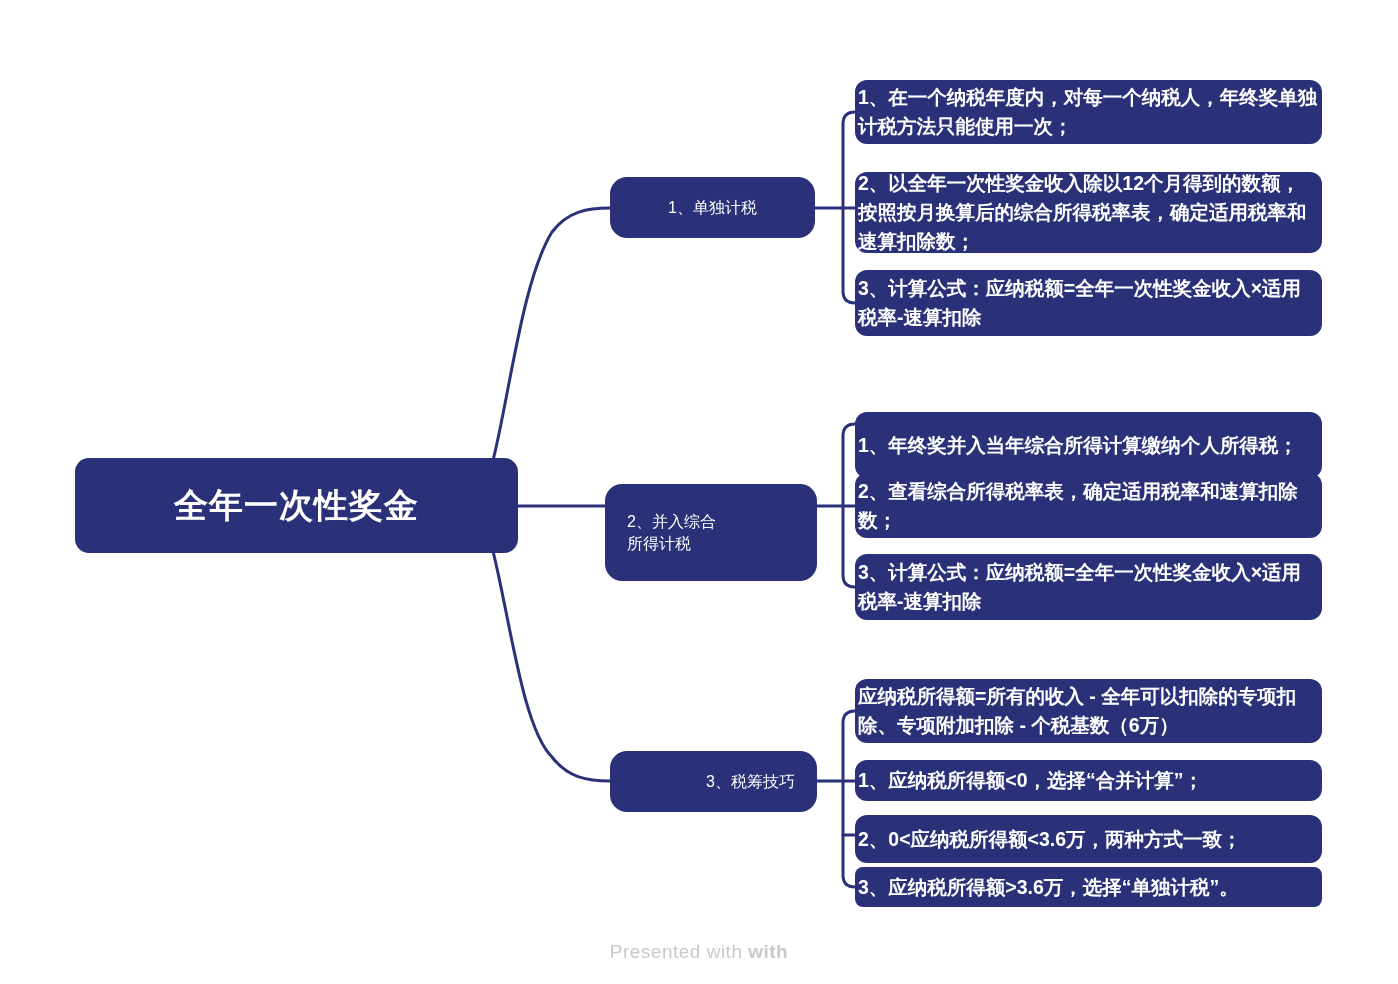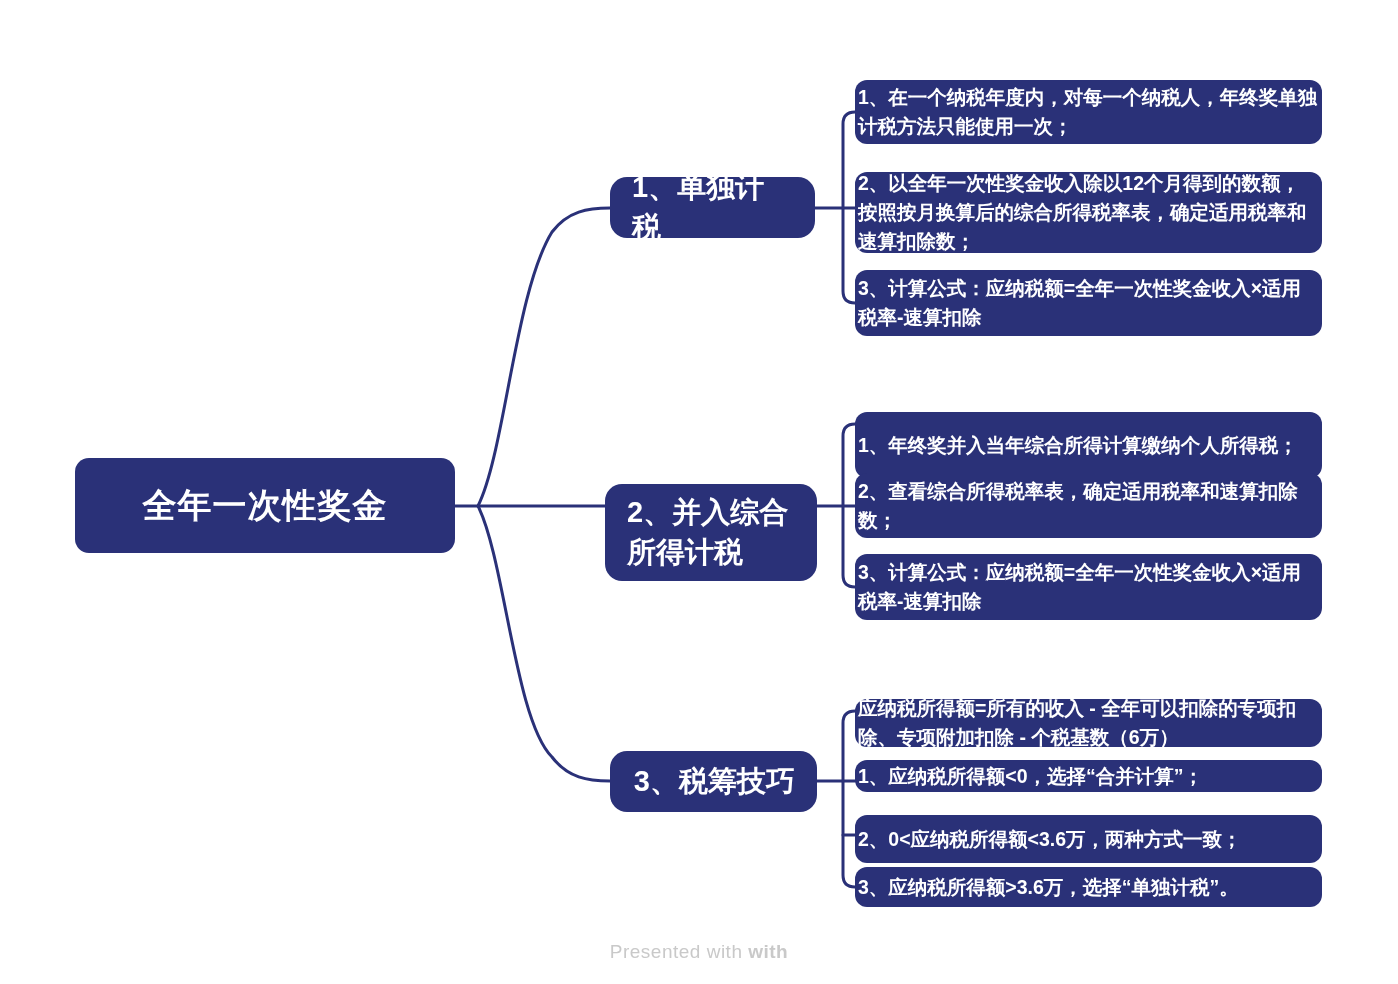--- a/index.html
+++ b/index.html
@@ -32,53 +32,53 @@
     stroke-linecap:round;
   }
   .node{
     position:absolute;
     background:var(--node-bg);
     color:var(--node-text);
     display:flex;
     align-items:center;
   }
   .root-node{
-    left:75px;top:458px;width:380px;height:95px;
+    left:75px;top:458px;width:443px;height:95px;
     border-radius:14px;
     justify-content:center;
     font-size:34px;font-weight:700;
     letter-spacing:1px;
   }
   .branch-node{
     border-radius:17px;
-    font-size:29px;font-weight:700;
+    font-size:16px;font-weight:400;
     padding:4px 22px;
     line-height:1.35;
     white-space:pre-line;
   }
   .branch-1{left:610px;top:177px;width:205px;height:61px;justify-content:center;}
   .branch-2{left:605px;top:484px;width:212px;height:97px;justify-content:flex-start;}
   .branch-3{left:610px;top:751px;width:207px;height:61px;justify-content:flex-end;}
   .child-node{
     left:855px;width:467px;
     border-radius:12px;
     font-size:19.5px;font-weight:600;
     line-height:29px;
     padding:4px 3px;
   }
   .c-1-1{top:80px;height:64px;}
   .c-1-2{top:172px;height:81px;}
   .c-1-3{top:270px;height:66px;}
   .c-2-1{top:412px;height:66px;}
   .c-2-2{top:473px;height:65px;}
   .c-2-3{top:554px;height:66px;}
-  .c-3-1{top:699px;height:48px;justify-content:flex-end;}
-  .c-3-2{top:760px;height:32px;}
+  .c-3-1{top:679px;height:64px;justify-content:flex-end;}
+  .c-3-2{top:760px;height:41px;}
   .c-3-3{top:815px;height:48px;}
-  .c-3-4{top:867px;height:40px;}
+  .c-3-4{top:867px;height:40px;border-radius:8px;}
   .footer{
     position:absolute;
     left:0;right:0;
     top:941px;
     text-align:center;
     font-size:19px;
     color:var(--footer);
     letter-spacing:0.5px;
   }
   .footer .brand{font-weight:700;}

